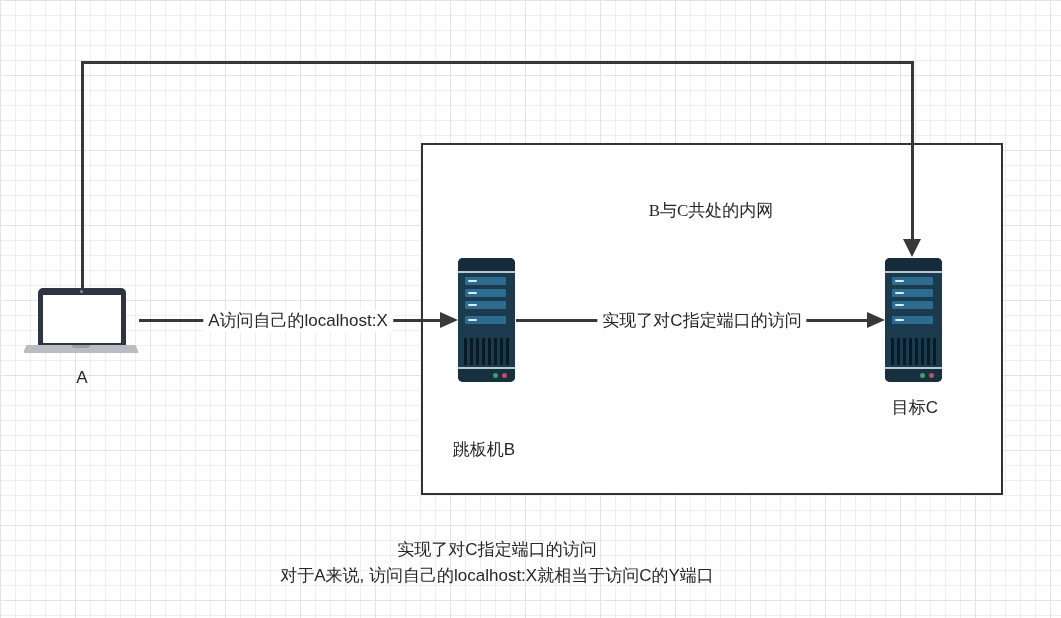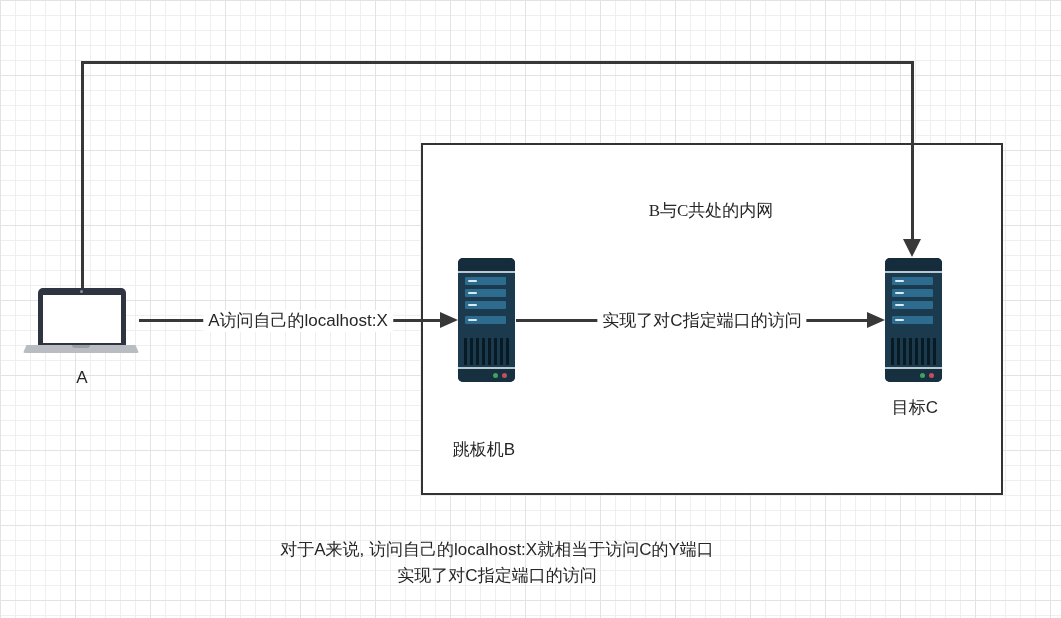--- a/index.html
+++ b/index.html
@@ -191,17 +191,17 @@
       </div>
     <div class="server-vent"></div>
     <div class="server-sep-b"></div>
     <div class="server-cap-bottom"></div>
     <div class="led led-green"></div>
     <div class="led led-red"></div>
   </div>
   <div class="node-label" style="left:915px; top:407px;">目标C</div>
 
   <div class="footer-note">
+    <div>实现了对C指定端口的访问</div>
     <div>对于A来说, 访问自己的localhost:X就相当于访问C的Y端口</div>
-    <div>实现了对C指定端口的访问</div>
   </div>
 
 </div>
 
 </body></html>

